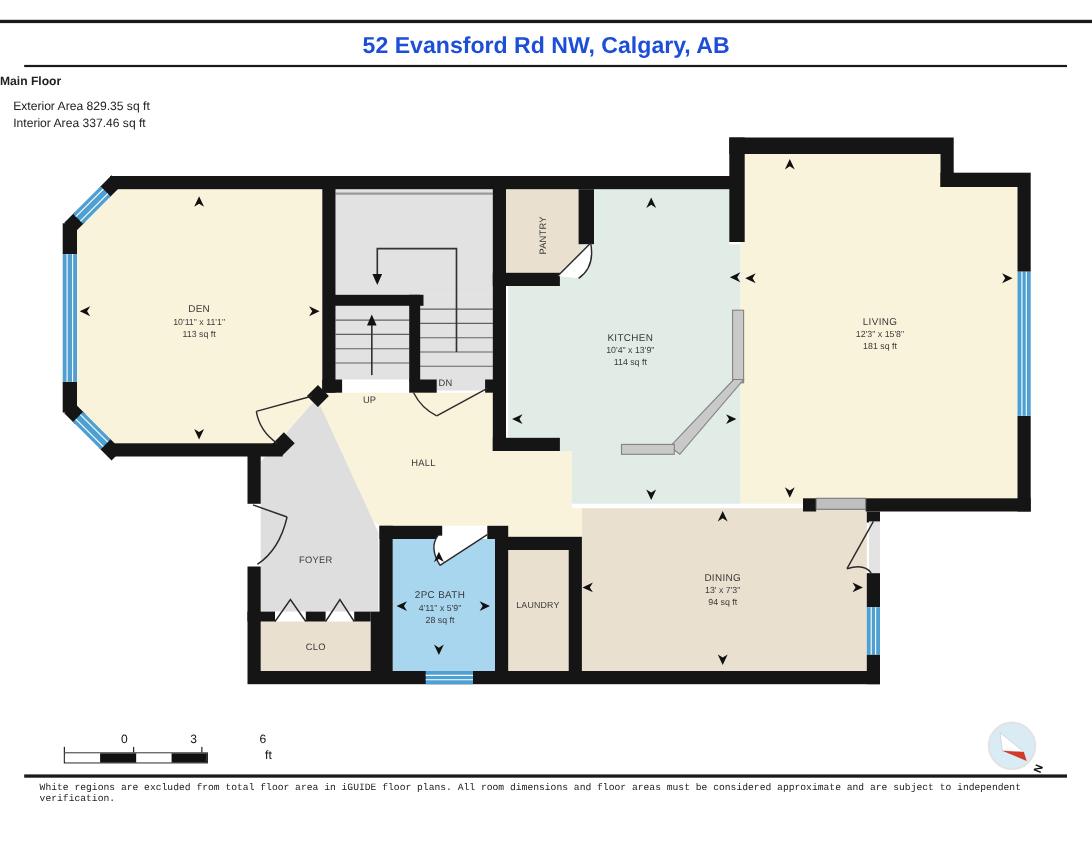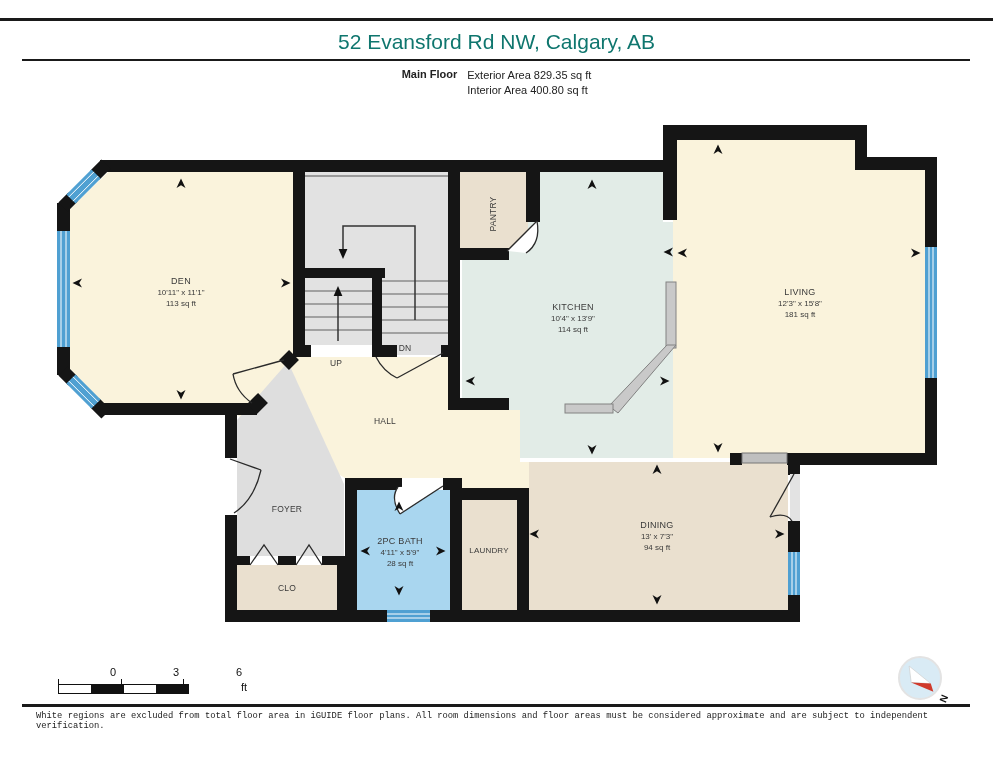--- a/index.html
+++ b/index.html
@@ -1,25 +1,25 @@
 <!DOCTYPE html>
 <html><head>
 <meta charset="utf-8">
 <style>
   html,body{margin:0;padding:0;background:#ffffff;}
   .page{position:relative;width:993px;height:768px;background:#ffffff;
         font-family:"Liberation Sans",sans-serif;overflow:hidden;color:#111;}
   .topline{position:absolute;left:0;top:18px;width:993px;height:3px;background:#1a1a1a;}
   .title{position:absolute;top:30px;left:0;width:100%;text-align:center;
-         font-size:21px;font-weight:normal;color:#0f766e;}
+         font-size:21px;font-weight:bold;color:#1d4ed8;}
   .titleline{position:absolute;left:22px;top:59px;width:948px;height:2px;background:#1a1a1a;}
   .subheader{position:absolute;top:68px;left:0;right:0;display:flex;justify-content:center;
-             gap:10px;font-size:11px;color:#222;}
+             gap:10px;font-size:11px;color:#222;flex-direction:column;}
   .subheader .flabel{font-weight:bold;}
-  .subheader .areas div{line-height:15px;}
+  .subheader .areas div{line-height:15px;margin-left:12px;}
   .plan-svg{position:absolute;left:0;top:110px;width:993px;height:530px;}
   .footline{position:absolute;left:22px;top:704px;width:948px;height:3px;background:#1a1a1a;}
   .disclaimer{position:absolute;left:36px;top:711px;font-size:8.8px;color:#222;font-family:Liberation Mono, monospace;}
   .prepared{position:absolute;top:677px;left:0;width:100%;text-align:center;
             font-size:10.5px;color:#222;}
   
   .scale{position:absolute;left:55px;top:666px;width:160px;height:30px;font-size:11px;color:#111;}
   .scale .num{position:absolute;top:0;width:12px;text-align:center;}
   .scale .tick{position:absolute;top:13px;width:1px;height:5px;background:#111;}
   .scale .bar{position:absolute;left:0;top:18px;width:129px;height:8px;border:1px solid #111;
@@ -52,21 +52,21 @@
 <div class="page">
 
   <div class="topline"></div>
   <div class="title">52 Evansford Rd NW, Calgary, AB</div>
   <div class="titleline"></div>
 
   <div class="subheader">
     <div class="flabel">Main Floor</div>
     <div class="areas">
       <div>Exterior Area 829.35 sq ft</div>
-      <div>Interior Area 400.80 sq ft</div>
+      <div>Interior Area 337.46 sq ft</div>
     </div>
   </div>
 
   <svg class="plan-svg" viewBox="0 110 993 530">
 
     <g>
 
       <path class="cream" d="M108,172 L293,172 L293,357 L255,404 L104,404 L70,369 L70,209 Z"></path>
 
       <path class="cream" d="M293,357 L448,357 L448,410 L520,410 L520,462 L529,462 L529,490 L450,490 L450,478 L345,478 L237,415 L257,415 Z"></path>

